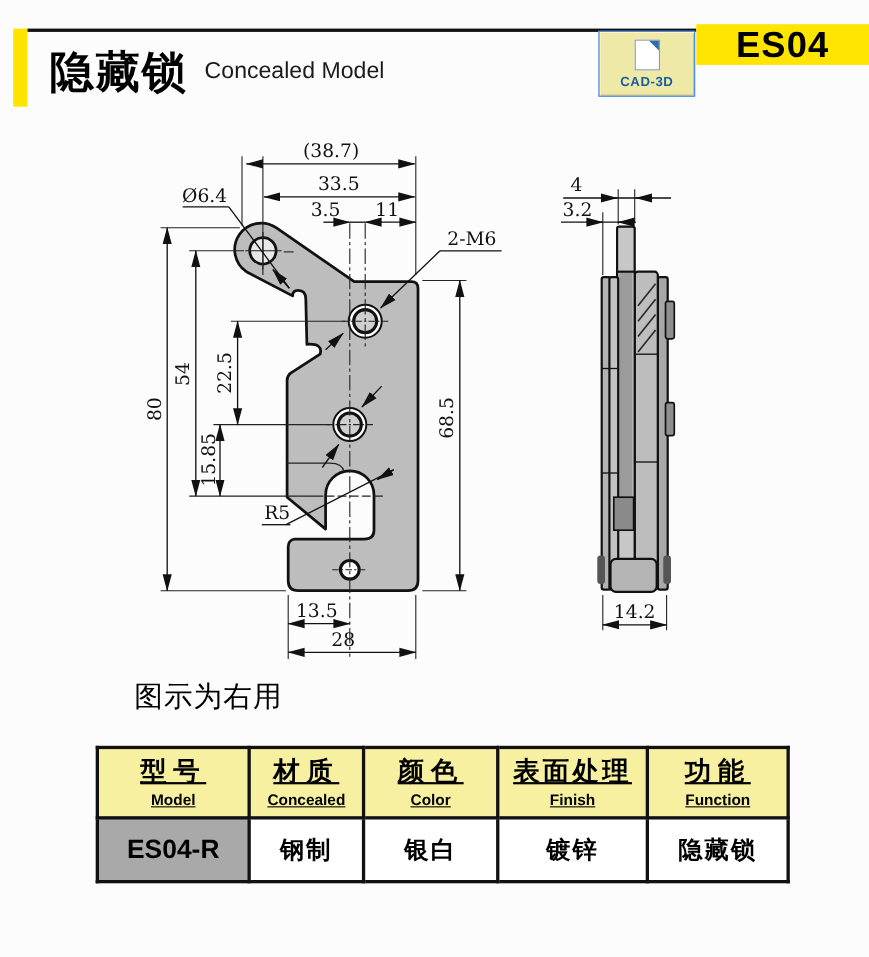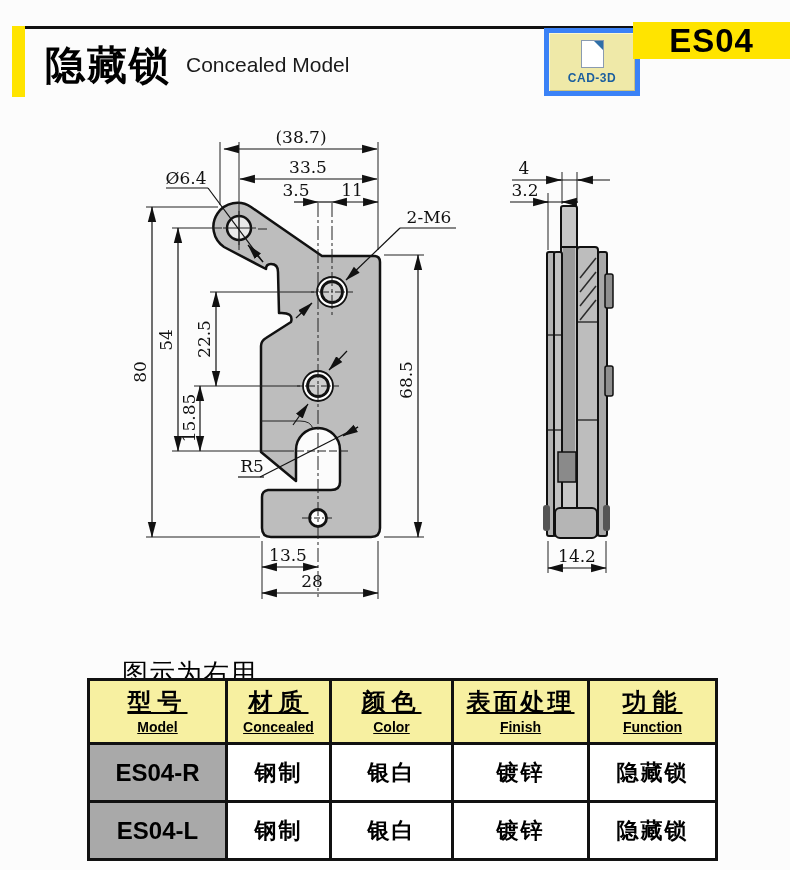--- a/index.html
+++ b/index.html
@@ -9,35 +9,35 @@
 
   
   .hdr-line{left:25px;top:26px;width:608px;height:3px;background:#111;}
   .hdr-bar{left:12px;top:26px;width:13px;height:71px;background:#ffe400;}
   .hdr-title{left:45px;top:38px;font-size:40px;font-weight:bold;color:#000;letter-spacing:2px;}
   .hdr-sub{left:186px;top:53px;font-size:21px;color:#1a1a1a;}
   .code-block{left:633px;top:22px;width:157px;height:37px;background:#ffe400;
               display:flex;align-items:center;justify-content:center;}
   .code-block span{font-size:33px;font-weight:bold;color:#000;letter-spacing:1px;}
   .badge{left:544px;top:28px;width:86px;height:58px;background:#efe9a8;
-         border:5px solid #3b82f6;box-shadow:inset 1px 1px 0 #fbf7d0, inset -1px -1px 0 #cfc47e;
+         border:1px solid #3b82f6;box-shadow:inset 1px 1px 0 #fbf7d0, inset -1px -1px 0 #cfc47e;
          display:flex;flex-direction:column;align-items:center;justify-content:center;cursor:pointer;}
   .badge-icon{width:21px;height:26px;background:#fff;border:1px solid #8a9bb0;position:relative;margin-bottom:3px;}
   .badge-icon::after{content:"";position:absolute;right:0;top:0;width:0;height:0;
         border-left:9px solid transparent;border-top:9px solid #2f6fa7;}
   .badge-label{font-size:12px;font-weight:bold;color:#1a5e9e;letter-spacing:.5px;}
 
   
   svg{position:absolute;left:0;top:0;}
   .dim{font-family:"DejaVu Serif",serif;font-size:17px;fill:#111;}
   .part{fill:#bdbdbd;stroke:#111;stroke-width:2.5;stroke-linejoin:round;}
   .thin{stroke:#222;stroke-width:1;fill:none;}
   .dimln{stroke:#111;stroke-width:1.2;fill:none;}
 
-  .note{left:122px;top:616px;font-size:26px;color:#000;font-weight:500;letter-spacing:1px;margin-top:40px;}
+  .note{left:122px;top:616px;font-size:26px;color:#000;font-weight:500;letter-spacing:1px;}
 
   
   table.spec{position:absolute;left:87px;top:678px;border-collapse:collapse;table-layout:fixed;}
   table.spec td,table.spec th{border:3px solid #111;text-align:center;vertical-align:middle;padding:0;}
   .th-cell{background:#f7f0a1;height:61px;text-decoration:underline;}
   .th-cn{font-size:24px;font-weight:bold;color:#000;letter-spacing:6px;line-height:28px;display:block;margin-top:2px;}
   .th-en{font-size:14px;font-weight:600;color:#000;line-height:22px;display:block;}
   .row-cell{height:55px;font-size:22px;font-weight:bold;color:#000;background:#fff;letter-spacing:2px;}
   .model-cell{background:#a9a9a9;font-size:24px;letter-spacing:0;}
 </style>
@@ -232,21 +232,14 @@
       <span class="th-en">Function</span>
     </th>
   </tr>
   <tr>
     <td class="row-cell model-cell">ES04-R</td>
     <td class="row-cell">钢制</td>
     <td class="row-cell">银白</td>
     <td class="row-cell">镀锌</td>
     <td class="row-cell">隐藏锁</td>
   </tr>
-  <tr>
-    <td class="row-cell model-cell">ES04-L</td>
-    <td class="row-cell">钢制</td>
-    <td class="row-cell">银白</td>
-    <td class="row-cell">镀锌</td>
-    <td class="row-cell">隐藏锁</td>
-  </tr>
 </tbody>
   </table>
 
 </body></html>

